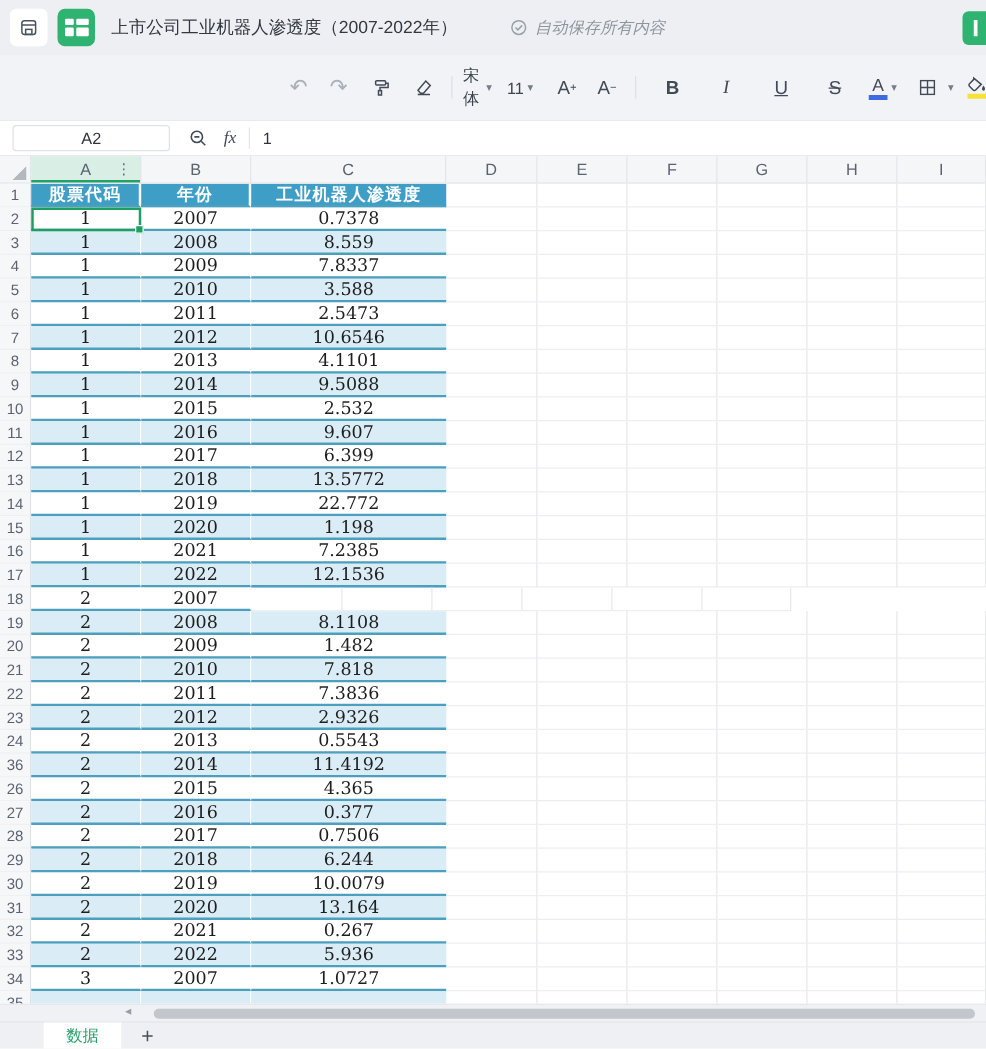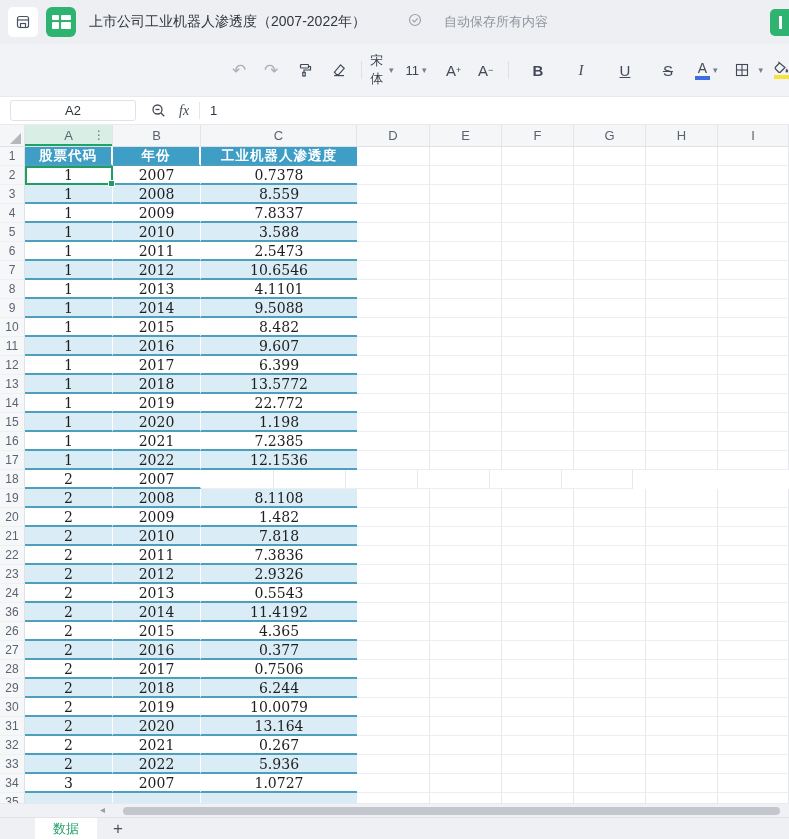--- a/index.html
+++ b/index.html
@@ -9,22 +9,22 @@
   
   .titlebar { height:44px; background:#edeff3; display:flex; align-items:center;
     padding-left:8px; position:relative; }
   .icon-btn { width:30px; height:30px; background:#fff; border:none; border-radius:5px;
     display:flex; align-items:center; justify-content:center; cursor:pointer; }
   .app-icon { width:30px; height:30px; border-radius:6px; background:#2eb370; margin-left:8px;
     display:grid; grid-template-columns:7px 10px; grid-template-rows:5px 7px; gap:2px;
     place-content:center; }
   .app-icon i { background:#fff; border-radius:1px; display:block; }
   .doc-title { margin-left:13px; font-size:14px; color:#33373f; font-weight:500; }
-  .autosave { display:flex; gap:22px; margin-left:42px;
-    color:#8f959e; font-size:13px; }
+  .autosave { display:flex; align-items:center; gap:6px; margin-left:42px;
+    color:#8f959e; font-size:13px;font-style:italic; }
   .share-btn { position:absolute; right:0; top:9px; width:19px; height:27px;
     background:#2eb370; border-radius:5px 0 0 5px; overflow:hidden; }
   .share-btn i { position:absolute; left:9px; top:7px; width:3px; height:13px; background:#fff; }
 
   
   .toolbar { height:53px; background:#f1f3f6; border-bottom:1px solid #e8eaed;
     display:flex; align-items:center; padding-left:226px; overflow:hidden; }
   .ti { height:28px; min-width:26px; display:flex; align-items:center; justify-content:center;
     color:#434a57; font-size:15px; cursor:pointer; }
   .ti.gray { color:#a9afb8; font-size:17px; }
@@ -342,21 +342,21 @@
       <div class="e cell" style="width: 72px;"></div>
       <div class="e cell" style="width: 72px;"></div>
       <div class="e cell" style="width: 72px;"></div>
       <div class="e cell" style="width: 72px;"></div>
       <div class="e cell" style="width: 71px;"></div>
     </div>
     <div class="row">
       <div class="rowhdr">10</div>
       <div class="d cell" style="width: 88px;">1</div>
       <div class="d cell" style="width: 88px;">2015</div>
-      <div class="d cell last" style="width: 156px;">8.482</div>
+      <div class="d cell last" style="width: 156px;">2.532</div>
       <div class="e cell" style="width: 73px;"></div>
       <div class="e cell" style="width: 72px;"></div>
       <div class="e cell" style="width: 72px;"></div>
       <div class="e cell" style="width: 72px;"></div>
       <div class="e cell" style="width: 72px;"></div>
       <div class="e cell" style="width: 71px;"></div>
     </div>
     <div class="row">
       <div class="rowhdr">11</div>
       <div class="d cell band" style="width: 88px;">1</div>

